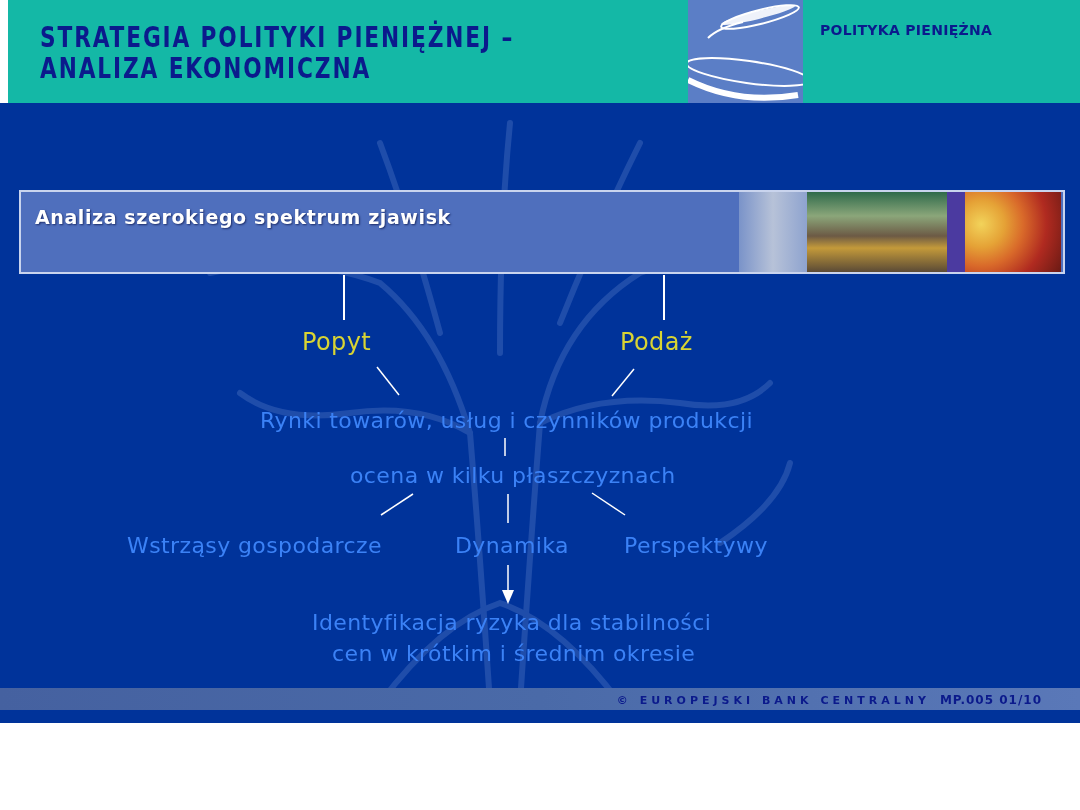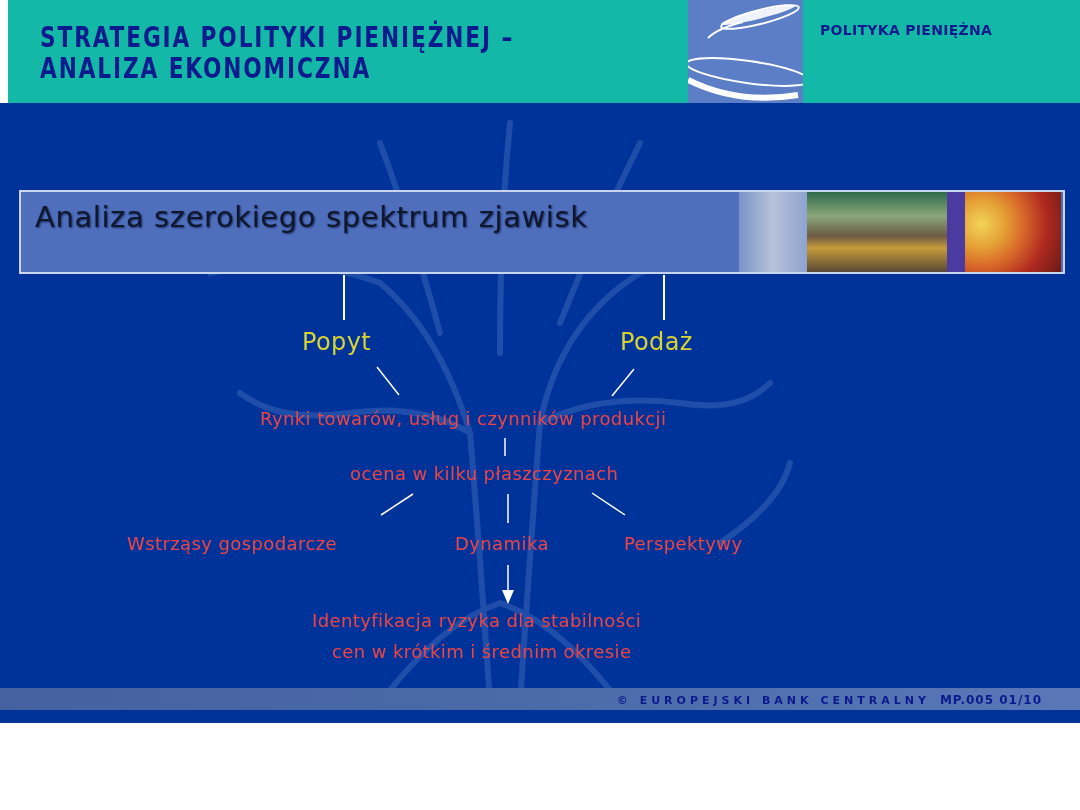--- a/index.html
+++ b/index.html
@@ -11,29 +11,29 @@
   .title div { white-space:nowrap; }
   .logo-block { position:absolute; left:680px; top:0; width:115px; height:103px; background:#5b7ec6; overflow:hidden; }
   .brand { position:absolute; left:812px; top:22px; color:#0b1a8c; font-weight:bold; font-size:14px; letter-spacing:0.3px; }
   .stage { position:absolute; left:0; top:103px; width:1080px; height:620px; background:#00339a; overflow:hidden; }
   .tree { position:absolute; left:0; top:0; }
   .footer-band { position:absolute; left:0; top:688px; width:1080px; height:22px;
                  background:linear-gradient(90deg,#4561a0 0%,#4a6aa8 50%,#5a78b8 100%); }
   .footer-text { position:absolute; right:38px; top:693px; color:#0b1a8c; font-weight:bold; font-size:11px; letter-spacing:4px; white-space:nowrap; }
   .footer-code { letter-spacing:1px; margin-left:10px; font-size:12px; }
   .topic-box { position:absolute; left:19px; top:190px; width:1046px; height:84px; border:2px solid #c9d4ee; background:#4f6fbd; box-sizing:border-box; }
-  .topic-text { position:absolute; left:14px; top:10px; color:#0f172a; font-weight:normal; font-size:29px; line-height:30px; letter-spacing:0.6px;
+  .topic-text { position:absolute; left:14px; top:10px; color:#ffffff; font-weight:bold; font-size:19px; line-height:30px; letter-spacing:0.6px;
                 text-shadow:1px 1px 2px #1d2d6a; }
   .photos { position:absolute; right:2px; top:0; width:322px; height:80px; display:flex; }
   .ph { height:80px; }
   .ph1 { width:68px; background:linear-gradient(90deg,#7a93c9,#b7c2d8 50%,#8ea3cf); position:relative; }
   .ph2 { width:140px; background:linear-gradient(180deg,#2f6a4b 0%,#8ba67a 30%,#6c5a45 55%,#c49a3a 70%,#5a4a36 100%); position:relative; }
   .ph3 { width:114px; background:radial-gradient(circle at 30% 40%,#f2d35a 0,#e5a236 25%,#d96a2a 45%,#b02a20 70%,#6a1a14 100%); position:relative; }
   .ph3::before { content:""; position:absolute; left:0; top:0; width:18px; height:80px; background:#4b3aa0; }
-  .lbl { position:absolute; color:#ef4444; font-size:18px; white-space:nowrap; letter-spacing:0.4px; }
+  .lbl { position:absolute; color:#3b82f6; font-size:22px; white-space:nowrap; letter-spacing:0.4px; }
   .lbl.y { color:#d8d433; font-weight:normal; font-size:24px; }
   .conn { position:absolute; background:#fff; }
 </style>
 </head>
 <body>
 
 <div class="header">
   <div class="title">
     <div>STRATEGIA POLITYKI PIENIĘŻNEJ –</div>
     <div>ANALIZA EKONOMICZNA</div>

